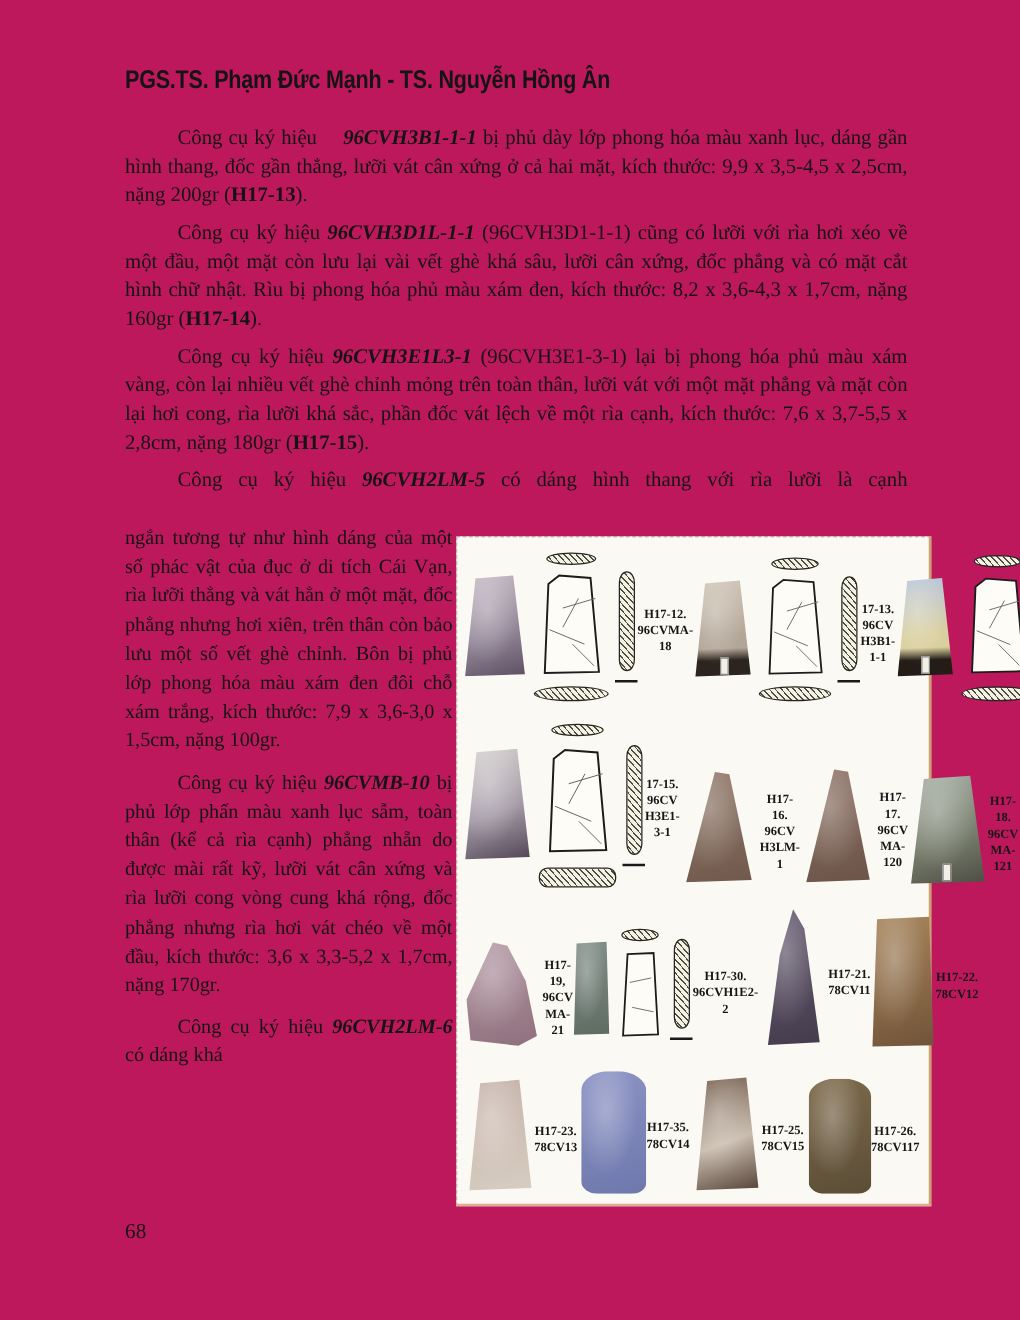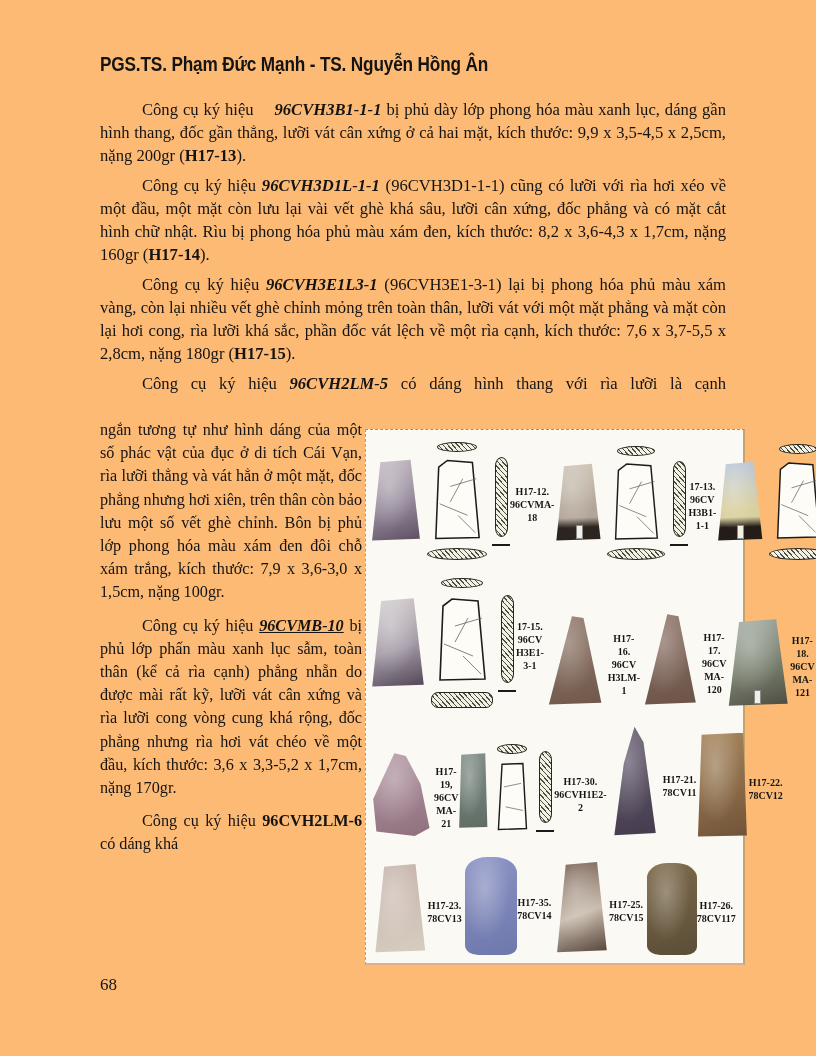--- a/index.html
+++ b/index.html
@@ -1,17 +1,17 @@
 <!DOCTYPE html>
 <html><head>
 <meta charset="utf-8">
 <style>
   html,body{margin:0;padding:0;background:#ffffff;}
   .page{
-    width:816px;height:1056px;background:#fdba74;position:relative;
+    width:816px;height:1056px;background:#be185d;position:relative;
     box-sizing:border-box;padding:52px 90px 0 100px;
     font-family:"Liberation Serif", serif;color:#141414;overflow:hidden;
   }
   .header{margin-bottom:20px;height:26px;}
   .header-inner{
     display:inline-block;font-family:"Liberation Sans", sans-serif;
     font-weight:bold;font-size:20.5px;white-space:nowrap;
     transform:scaleX(0.84);transform-origin:left center;letter-spacing:-0.2px;
   }
   .para{margin:0 0 7px 0;font-size:16.6px;line-height:23px;text-align:justify;text-indent:42px;}
@@ -53,22 +53,22 @@
   </div>
 
   <p class="para"><span>Công cụ ký hiệu </span><span style="font-weight: bold; font-style: italic; margin-left: 16px;">96CVH3B1-1-1</span><span> bị phủ dày lớp phong hóa màu xanh lục, dáng gần hình thang, đốc gần thẳng, lưỡi vát cân xứng ở cả hai mặt, kích thước: 9,9 x 3,5-4,5 x 2,5cm, nặng 200gr (</span><span style="font-weight: bold;">H17-13</span><span>).</span></p>
   <p class="para"><span>Công cụ ký hiệu </span><span style="font-weight: bold; font-style: italic;">96CVH3D1L-1-1</span><span> (96CVH3D1-1-1) cũng có lưỡi với rìa hơi xéo về một đầu, một mặt còn lưu lại vài vết ghè khá sâu, lưỡi cân xứng, đốc phẳng và có mặt cắt hình chữ nhật. Rìu bị phong hóa phủ màu xám đen, kích thước: 8,2 x 3,6-4,3 x 1,7cm, nặng 160gr (</span><span style="font-weight: bold;">H17-14</span><span>).</span></p>
   <p class="para"><span>Công cụ ký hiệu </span><span style="font-weight: bold; font-style: italic;">96CVH3E1L3-1</span><span> (96CVH3E1-3-1) lại bị phong hóa phủ màu xám vàng, còn lại nhiều vết ghè chỉnh mỏng trên toàn thân, lưỡi vát với một mặt phẳng và mặt còn lại hơi cong, rìa lưỡi khá sắc, phần đốc vát lệch về một rìa cạnh, kích thước: 7,6 x 3,7-5,5 x 2,8cm, nặng 180gr (</span><span style="font-weight: bold;">H17-15</span><span>).</span></p>
   <p class="para line1"><span>Công cụ ký hiệu </span><span style="font-weight: bold; font-style: italic;">96CVH2LM-5</span><span> có dáng hình thang với rìa lưỡi là cạnh</span></p>
 
   <div class="wrap">
     <div class="leftcol">
       <p class="cpara noindent"><span>ngắn tương tự như hình dáng của một số phác vật của đục ở di tích Cái Vạn, rìa lưỡi thẳng và vát hẳn ở một mặt, đốc phẳng nhưng hơi xiên, trên thân còn bảo lưu một số vết ghè chỉnh. Bôn bị phủ lớp phong hóa màu xám đen đôi chỗ xám trắng, kích thước: 7,9 x 3,6-3,0 x 1,5cm, nặng 100gr.</span></p>
-      <p class="cpara"><span>Công cụ ký hiệu </span><span style="font-weight: bold; font-style: italic; text-decoration: underline;">96CVMB-10</span><span> bị phủ lớp phấn màu xanh lục sẫm, toàn thân (kể cả rìa cạnh) phẳng nhẵn do được mài rất kỹ, lưỡi vát cân xứng và rìa lưỡi cong vòng cung khá rộng, đốc phẳng nhưng rìa hơi vát chéo về một đầu, kích thước: 3,6 x 3,3-5,2 x 1,7cm, nặng 170gr.</span></p>
-      <p class="cpara"><span>Công cụ ký hiệu </span><span style="font-weight: bold; ">96CVH2LM-6</span><span> có dáng khá</span></p>
+      <p class="cpara"><span>Công cụ ký hiệu </span><span style="font-weight: bold; font-style: italic;">96CVMB-10</span><span> bị phủ lớp phấn màu xanh lục sẫm, toàn thân (kể cả rìa cạnh) phẳng nhẵn do được mài rất kỹ, lưỡi vát cân xứng và rìa lưỡi cong vòng cung khá rộng, đốc phẳng nhưng rìa hơi vát chéo về một đầu, kích thước: 3,6 x 3,3-5,2 x 1,7cm, nặng 170gr.</span></p>
+      <p class="cpara"><span>Công cụ ký hiệu </span><span style="font-weight: bold; font-style: italic;">96CVH2LM-6</span><span> có dáng khá</span></p>
     </div>
     <div class="figure" id="figure">
         <div class="fig-row">
           <div class="fig-cell">
             <div class="set-row">
               <div class="photo" style="width: 52px; height: 84px; background: radial-gradient(at 38% 32%, rgba(255, 255, 255, 0.3), rgba(255, 255, 255, 0) 55%), linear-gradient(160deg, rgb(201, 190, 198) 0%, rgb(148, 136, 154) 55%, rgb(88, 74, 92) 100%); clip-path: polygon(20% 4%, 78% 1%, 96% 95%, 4% 97%);"></div>
               <div class="draw-col">
                 <div class="plan oval" style="width: 40px; height: 10px;"></div>
                 <div><svg viewBox="0 0 54 88" width="52" height="86" xmlns="http://www.w3.org/2000/svg">
       <polygon points="8,12 17,5 43,7 50,85 5,86" fill="#fdfcf6" stroke="#1c1c1c" stroke-width="1.6"></polygon>

